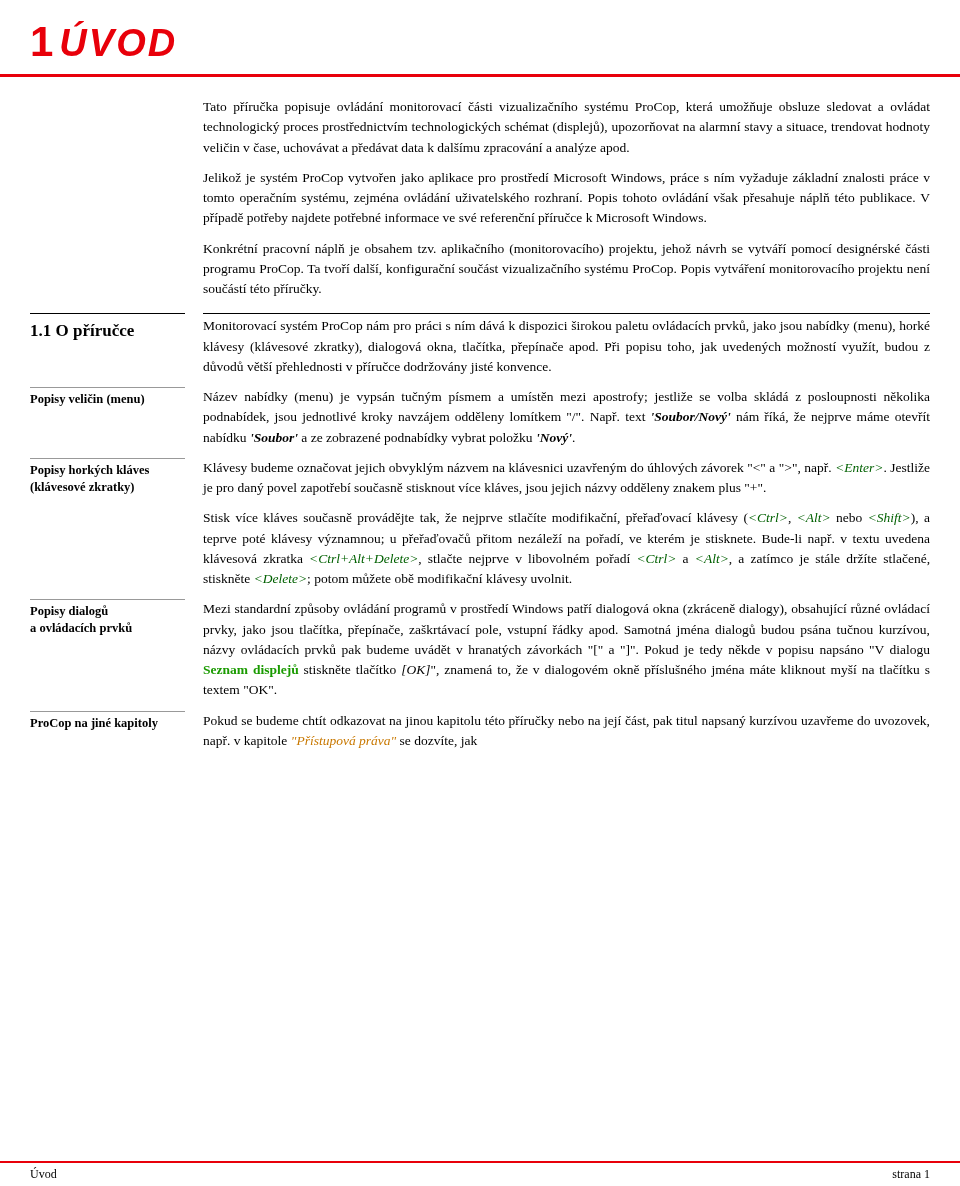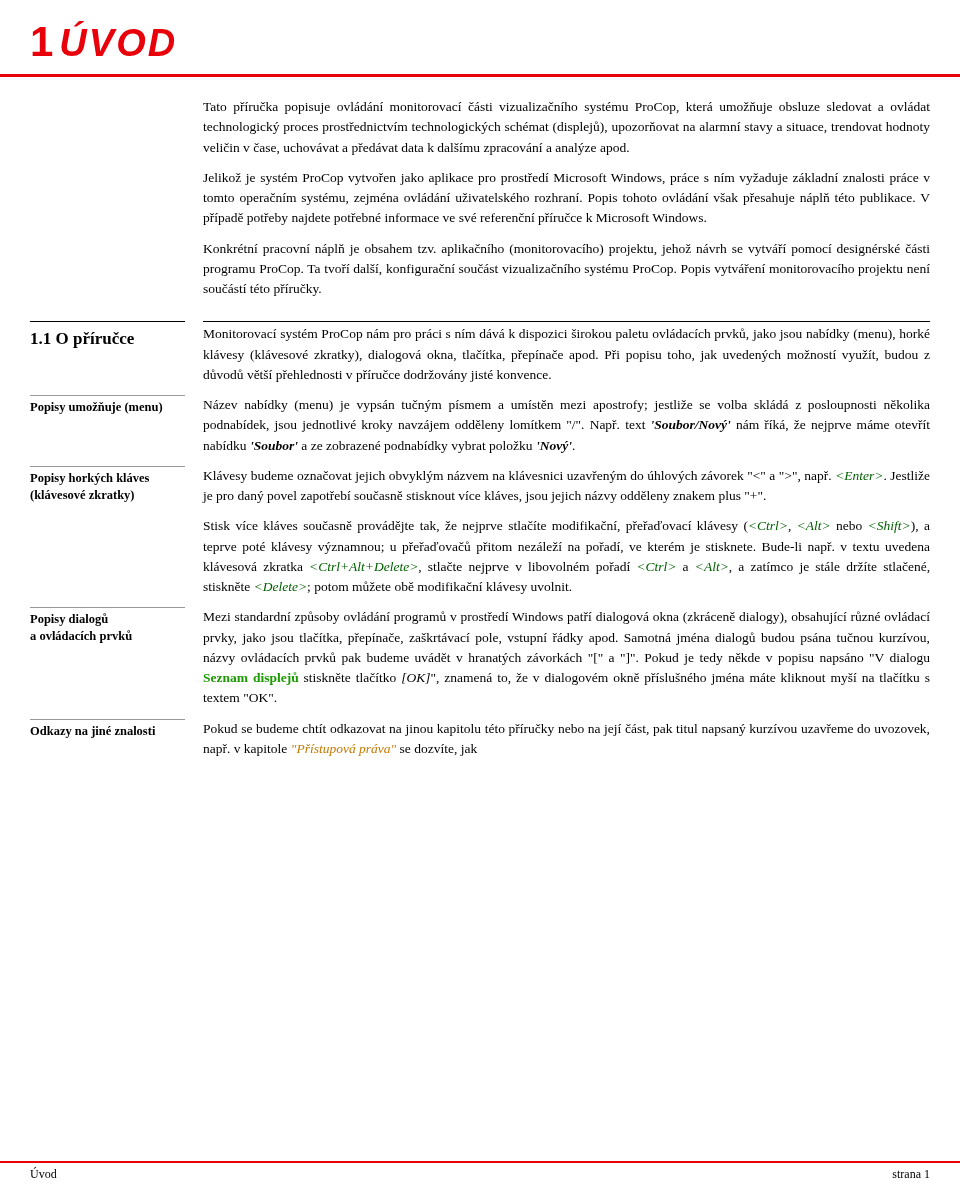--- a/index.html
+++ b/index.html
@@ -43,21 +43,21 @@
     }
 
     
     .content-area {
       padding: 20px 30px 0 30px;
     }
 
     
     .intro-section {
       margin-left: 173px;
-      margin-bottom: 22px;
+      margin-bottom: 14px;
       text-align: justify;
       line-height: 1.5;
     }
 
     p {
       margin-bottom: 10px;
       line-height: 1.5;
     }
     .italic { font-style: italic; }
     .bold-italic { font-weight: bold; font-style: italic; }
@@ -120,21 +120,21 @@
       <div style="border-top:1.5px solid #000; padding-top:6px;">
         <span>1.1</span> <span>O příručce</span>
       </div>
     </div>
     <div class="right" style="border-top:1.5px solid #000; padding-top:2px;">
       <p>Monitorovací systém ProCop nám pro práci s ním dává k dispozici širokou paletu ovládacích prvků, jako jsou nabídky (menu), horké klávesy (klávesové zkratky), dialogová okna, tlačítka, přepínače apod. Při popisu toho, jak uvedených možností využít, budou z důvodů větší přehlednosti v příručce dodržovány jisté konvence.</p>
     </div>
   </div>
 
   <div class="row-block">
-    <div class="left">Popisy umožňuje (menu)</div>
+    <div class="left">Popisy veličin (menu)</div>
     <div class="right">
       <p>Název nabídky (menu) je vypsán tučným písmem a umístěn mezi apostrofy; jestliže se volba skládá z  posloupnosti několika podnabídek, jsou jednotlivé kroky navzájem odděleny lomítkem "/". Např. text <span class="bold-italic">'Soubor/Nový'</span> nám říká, že nejprve máme otevřít nabídku <span class="bold-italic">'Soubor'</span> a ze zobrazené podnabídky vybrat položku <span class="bold-italic">'Nový'</span>.</p>
     </div>
   </div>
 
   <div class="row-block">
     <div class="left">Popisy horkých kláves<br>(klávesové zkratky)</div>
     <div class="right">
       <p>Klávesy budeme označovat jejich obvyklým názvem na klávesnici uzavřeným do  úhlových závorek "&lt;" a "&gt;", např. <span style="font-style:italic; color:#006000;">&lt;Enter&gt;</span>. Jestliže je pro daný povel zapotřebí současně stisknout více kláves, jsou jejich názvy odděleny znakem plus "+".</p>
       <p>Stisk více kláves současně provádějte tak, že nejprve stlačíte modifikační, přeřaďovací klávesy (<span style="font-style:italic; color:#006000;">&lt;Ctrl&gt;</span>, <span style="font-style:italic; color:#006000;">&lt;Alt&gt;</span> nebo <span style="font-style:italic; color:#006000;">&lt;Shift&gt;</span>), a teprve poté klávesy významnou; u přeřaďovačů přitom nezáleží na pořadí, ve kterém je stisknete. Bude-li např. v  textu uvedena klávesová zkratka <span style="font-style:italic; color:#006000;">&lt;Ctrl+Alt+Delete&gt;</span>, stlačte nejprve v libovolném pořadí <span style="font-style:italic; color:#006000;">&lt;Ctrl&gt;</span> a <span style="font-style:italic; color:#006000;">&lt;Alt&gt;</span>, a zatímco je stále držíte stlačené, stiskněte <span style="font-style:italic; color:#006000;">&lt;Delete&gt;</span>; potom můžete obě modifikační klávesy uvolnit.</p>
@@ -142,21 +142,21 @@
   </div>
 
   <div class="row-block">
     <div class="left">Popisy dialogů<br>a ovládacích prvků</div>
     <div class="right">
       <p>Mezi standardní způsoby ovládání programů v prostředí Windows patří dialogová okna (zkráceně dialogy), obsahující různé ovládací prvky, jako jsou tlačítka, přepínače, zaškrtávací pole, vstupní řádky apod. Samotná jména dialogů budou psána tučnou kurzívou, názvy ovládacích prvků pak budeme uvádět v  hranatých závorkách "[" a "]". Pokud je tedy někde v popisu napsáno "V dialogu <span style="color:#1a9a00; font-weight:bold;">Seznam displejů</span> stiskněte tlačítko <span class="italic">[OK]</span>", znamená to, že v dialogovém okně příslušného jména máte kliknout myší na tlačítku s  textem <span>"OK"</span>.</p>
     </div>
   </div>
 
   <div class="row-block">
-    <div class="left">Odkazy na jiné znalosti</div>
+    <div class="left">ProCop na jiné kapitoly</div>
     <div class="right">
       <p>Pokud se budeme chtít odkazovat na jinou kapitolu této příručky nebo na  její část, pak titul napsaný kurzívou uzavřeme do uvozovek, např. v kapitole <span style="color:#c87800; font-style:italic;">"Přístupová práva"</span> se dozvíte, jak</p>
     </div>
   </div>
 
 </div>
 
 <div class="page-footer">
   <span>Úvod</span>
   <span>strana 1</span>

